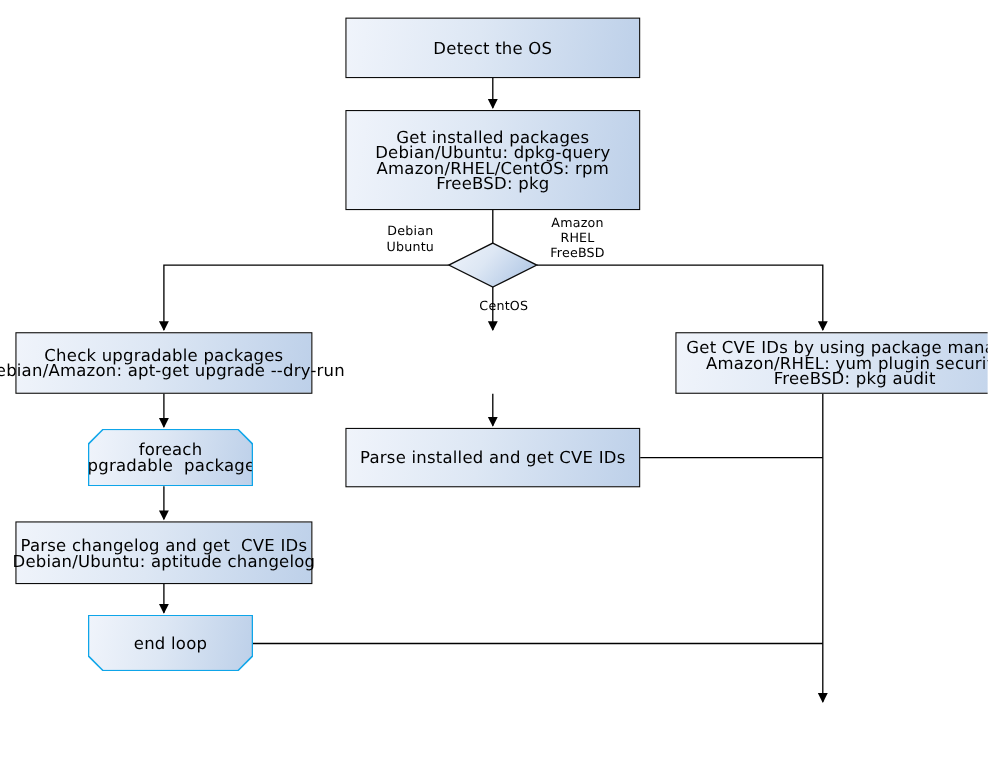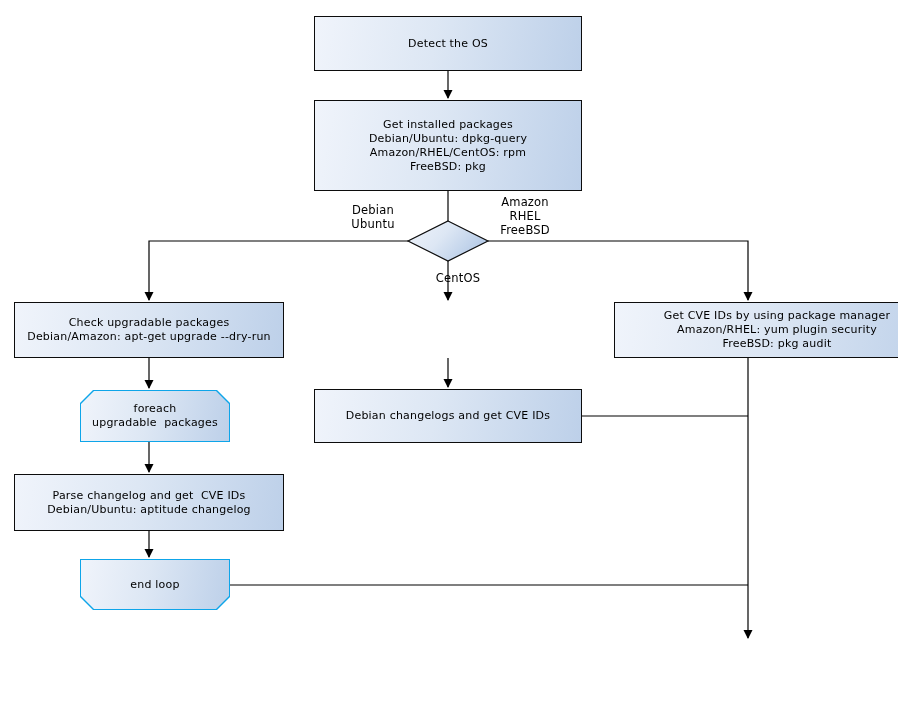--- a/index.html
+++ b/index.html
@@ -21,21 +21,21 @@
     position: absolute;
     z-index: 2;
     box-sizing: border-box;
     border: 1px solid #0c0c0c;
     background: linear-gradient(100deg, #f0f4fb 0%, #dde7f4 45%, #bdd0e9 100%);
     display: flex;
     align-items: center;
     justify-content: center;
   }
   .node-text {
-    font-size: 11px;
+    font-size: 15px;
     line-height: 14px;
     color: #000000;
     text-align: center;
     white-space: pre;
     letter-spacing: 0.2px;
   }
   
   .loop-shape {
     position: absolute;
     z-index: 2;
@@ -144,21 +144,21 @@
   </div>
 
   <div class="loop-shape bevel-bottom" id="n-endloop">
     <div class="inner">
       <span class="node-text">end loop</span>
     </div>
   </div>
 
 
   <div class="node" id="n-parsemid">
-    <span class="node-text">Debian changelogs and get CVE IDs</span>
+    <span class="node-text">Parse installed and get CVE IDs</span>
   </div>
 
   <div class="node" id="n-getcve">
     <span class="node-text">Get CVE IDs by using package manager
 Amazon/RHEL: yum plugin security
 FreeBSD: pkg audit</span>
   </div>
 
 
   <div class="edge-label" id="l-debian">Debian

